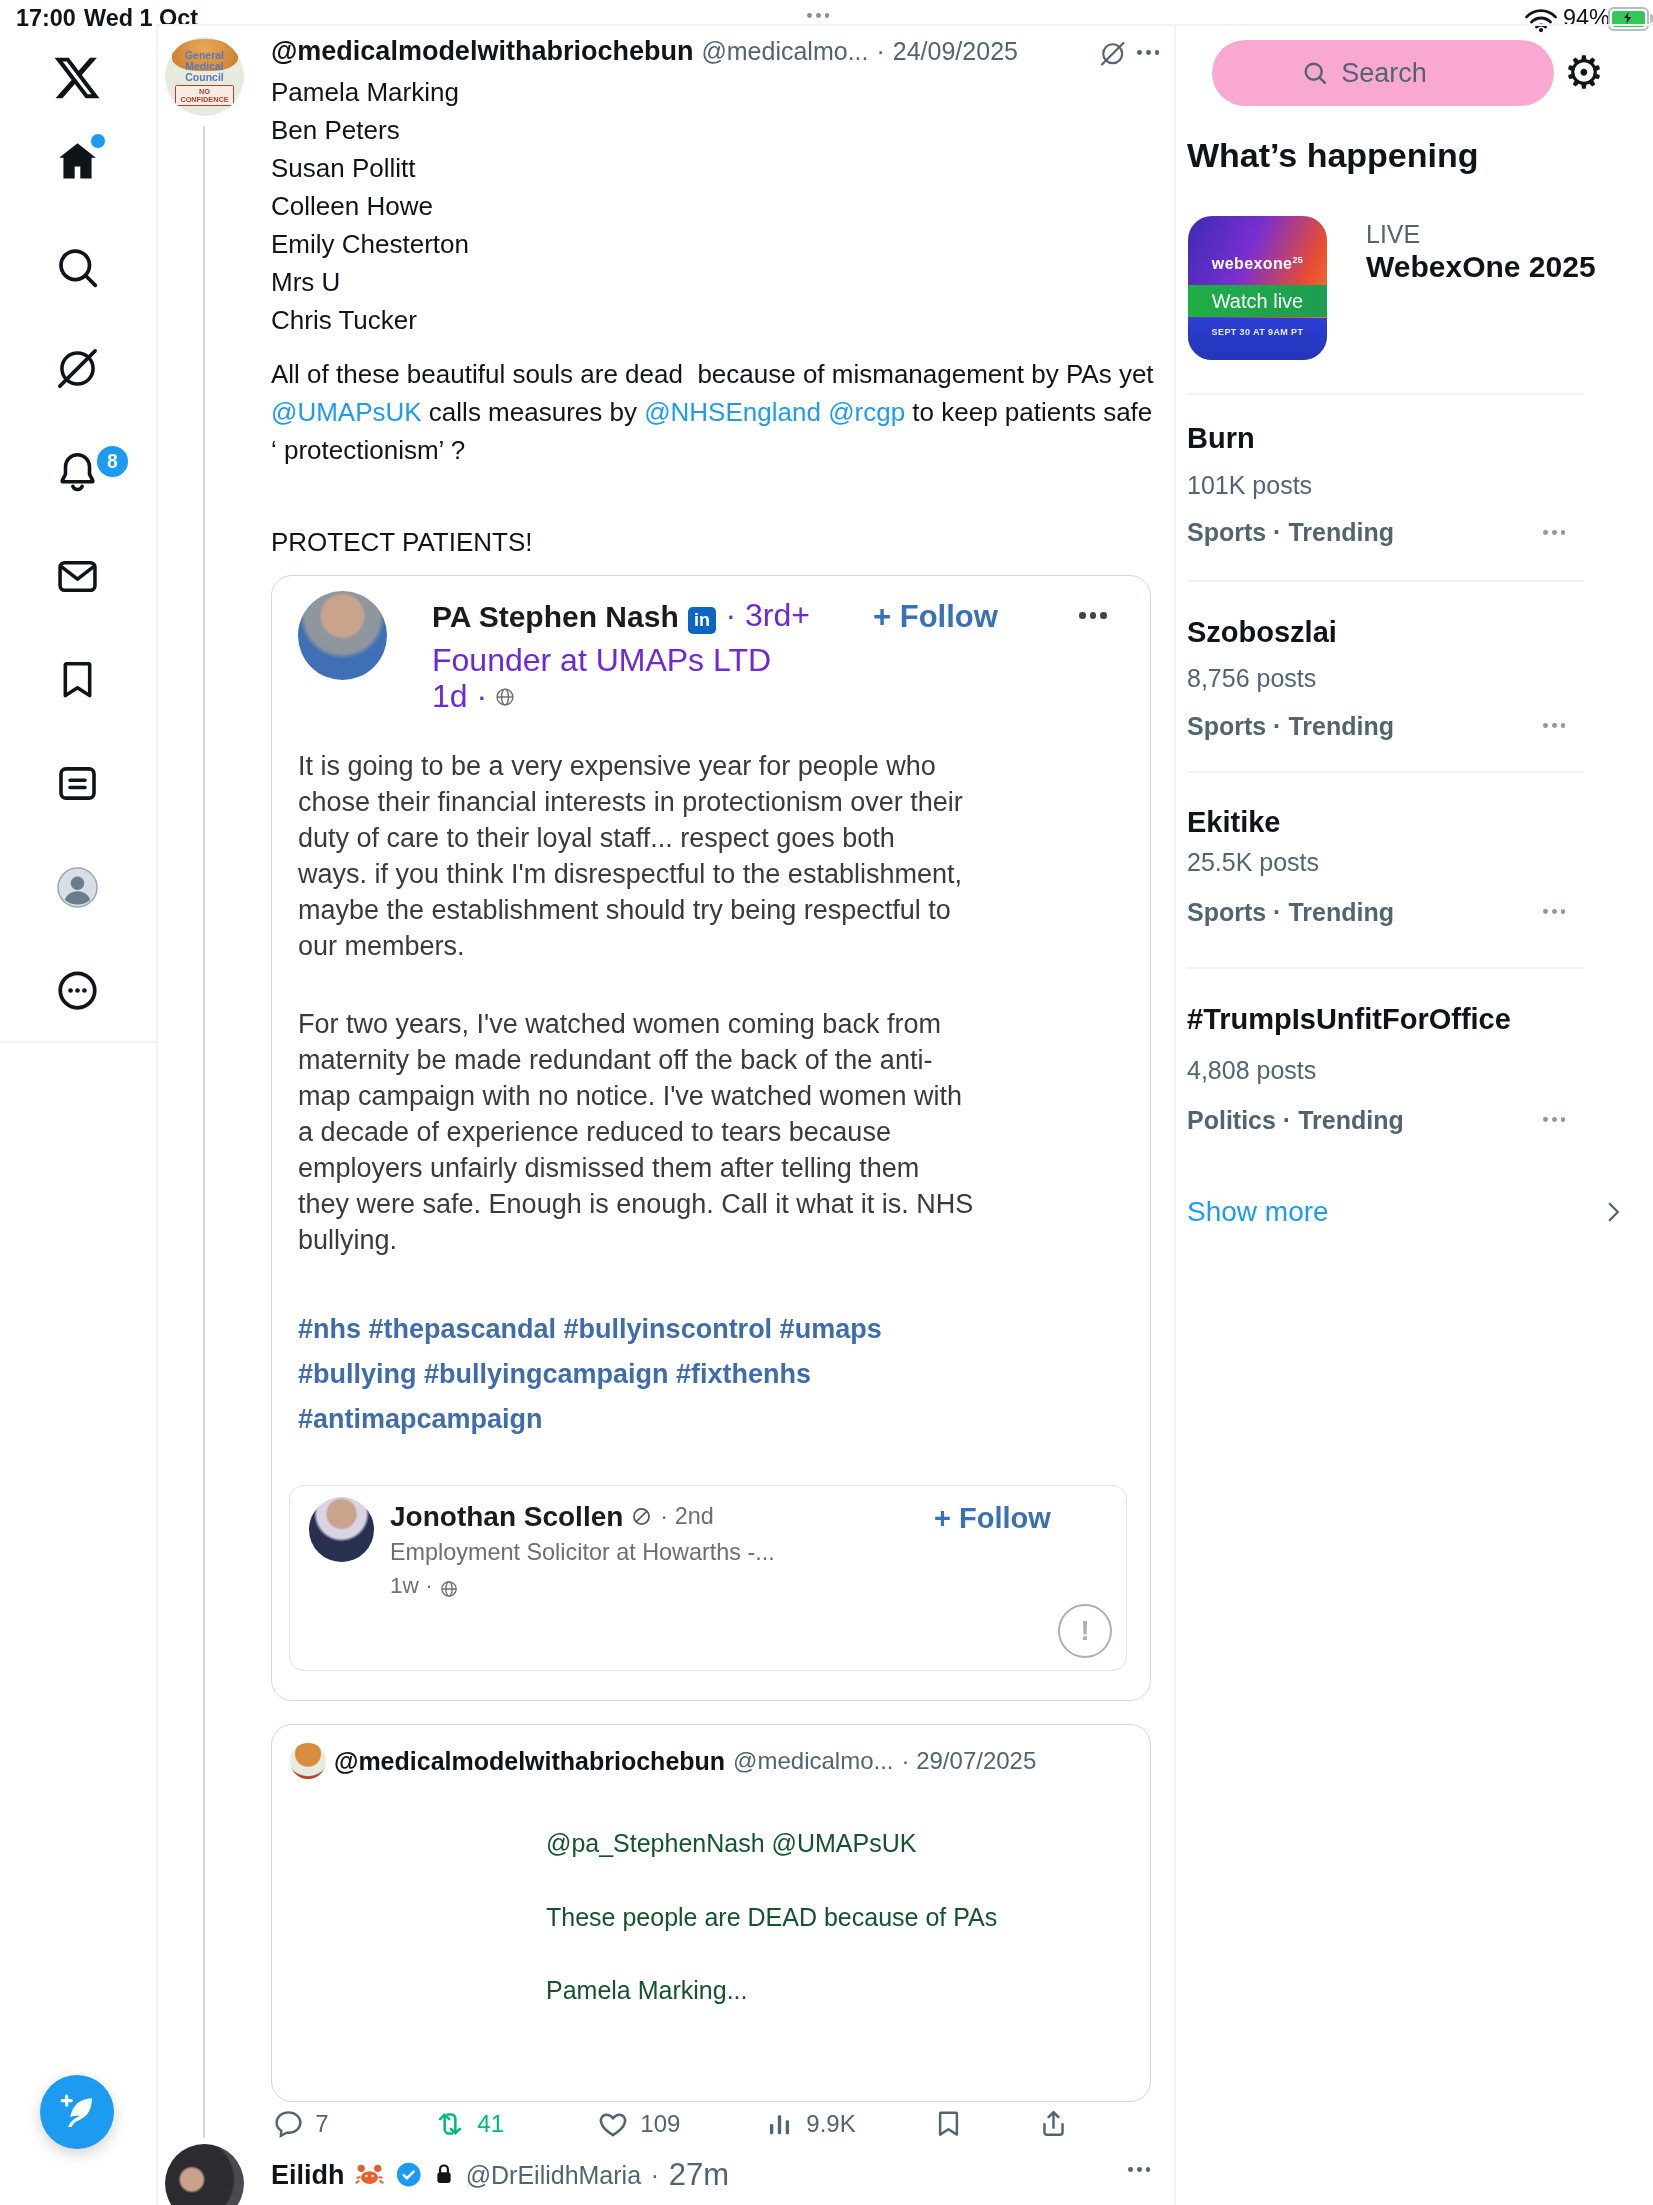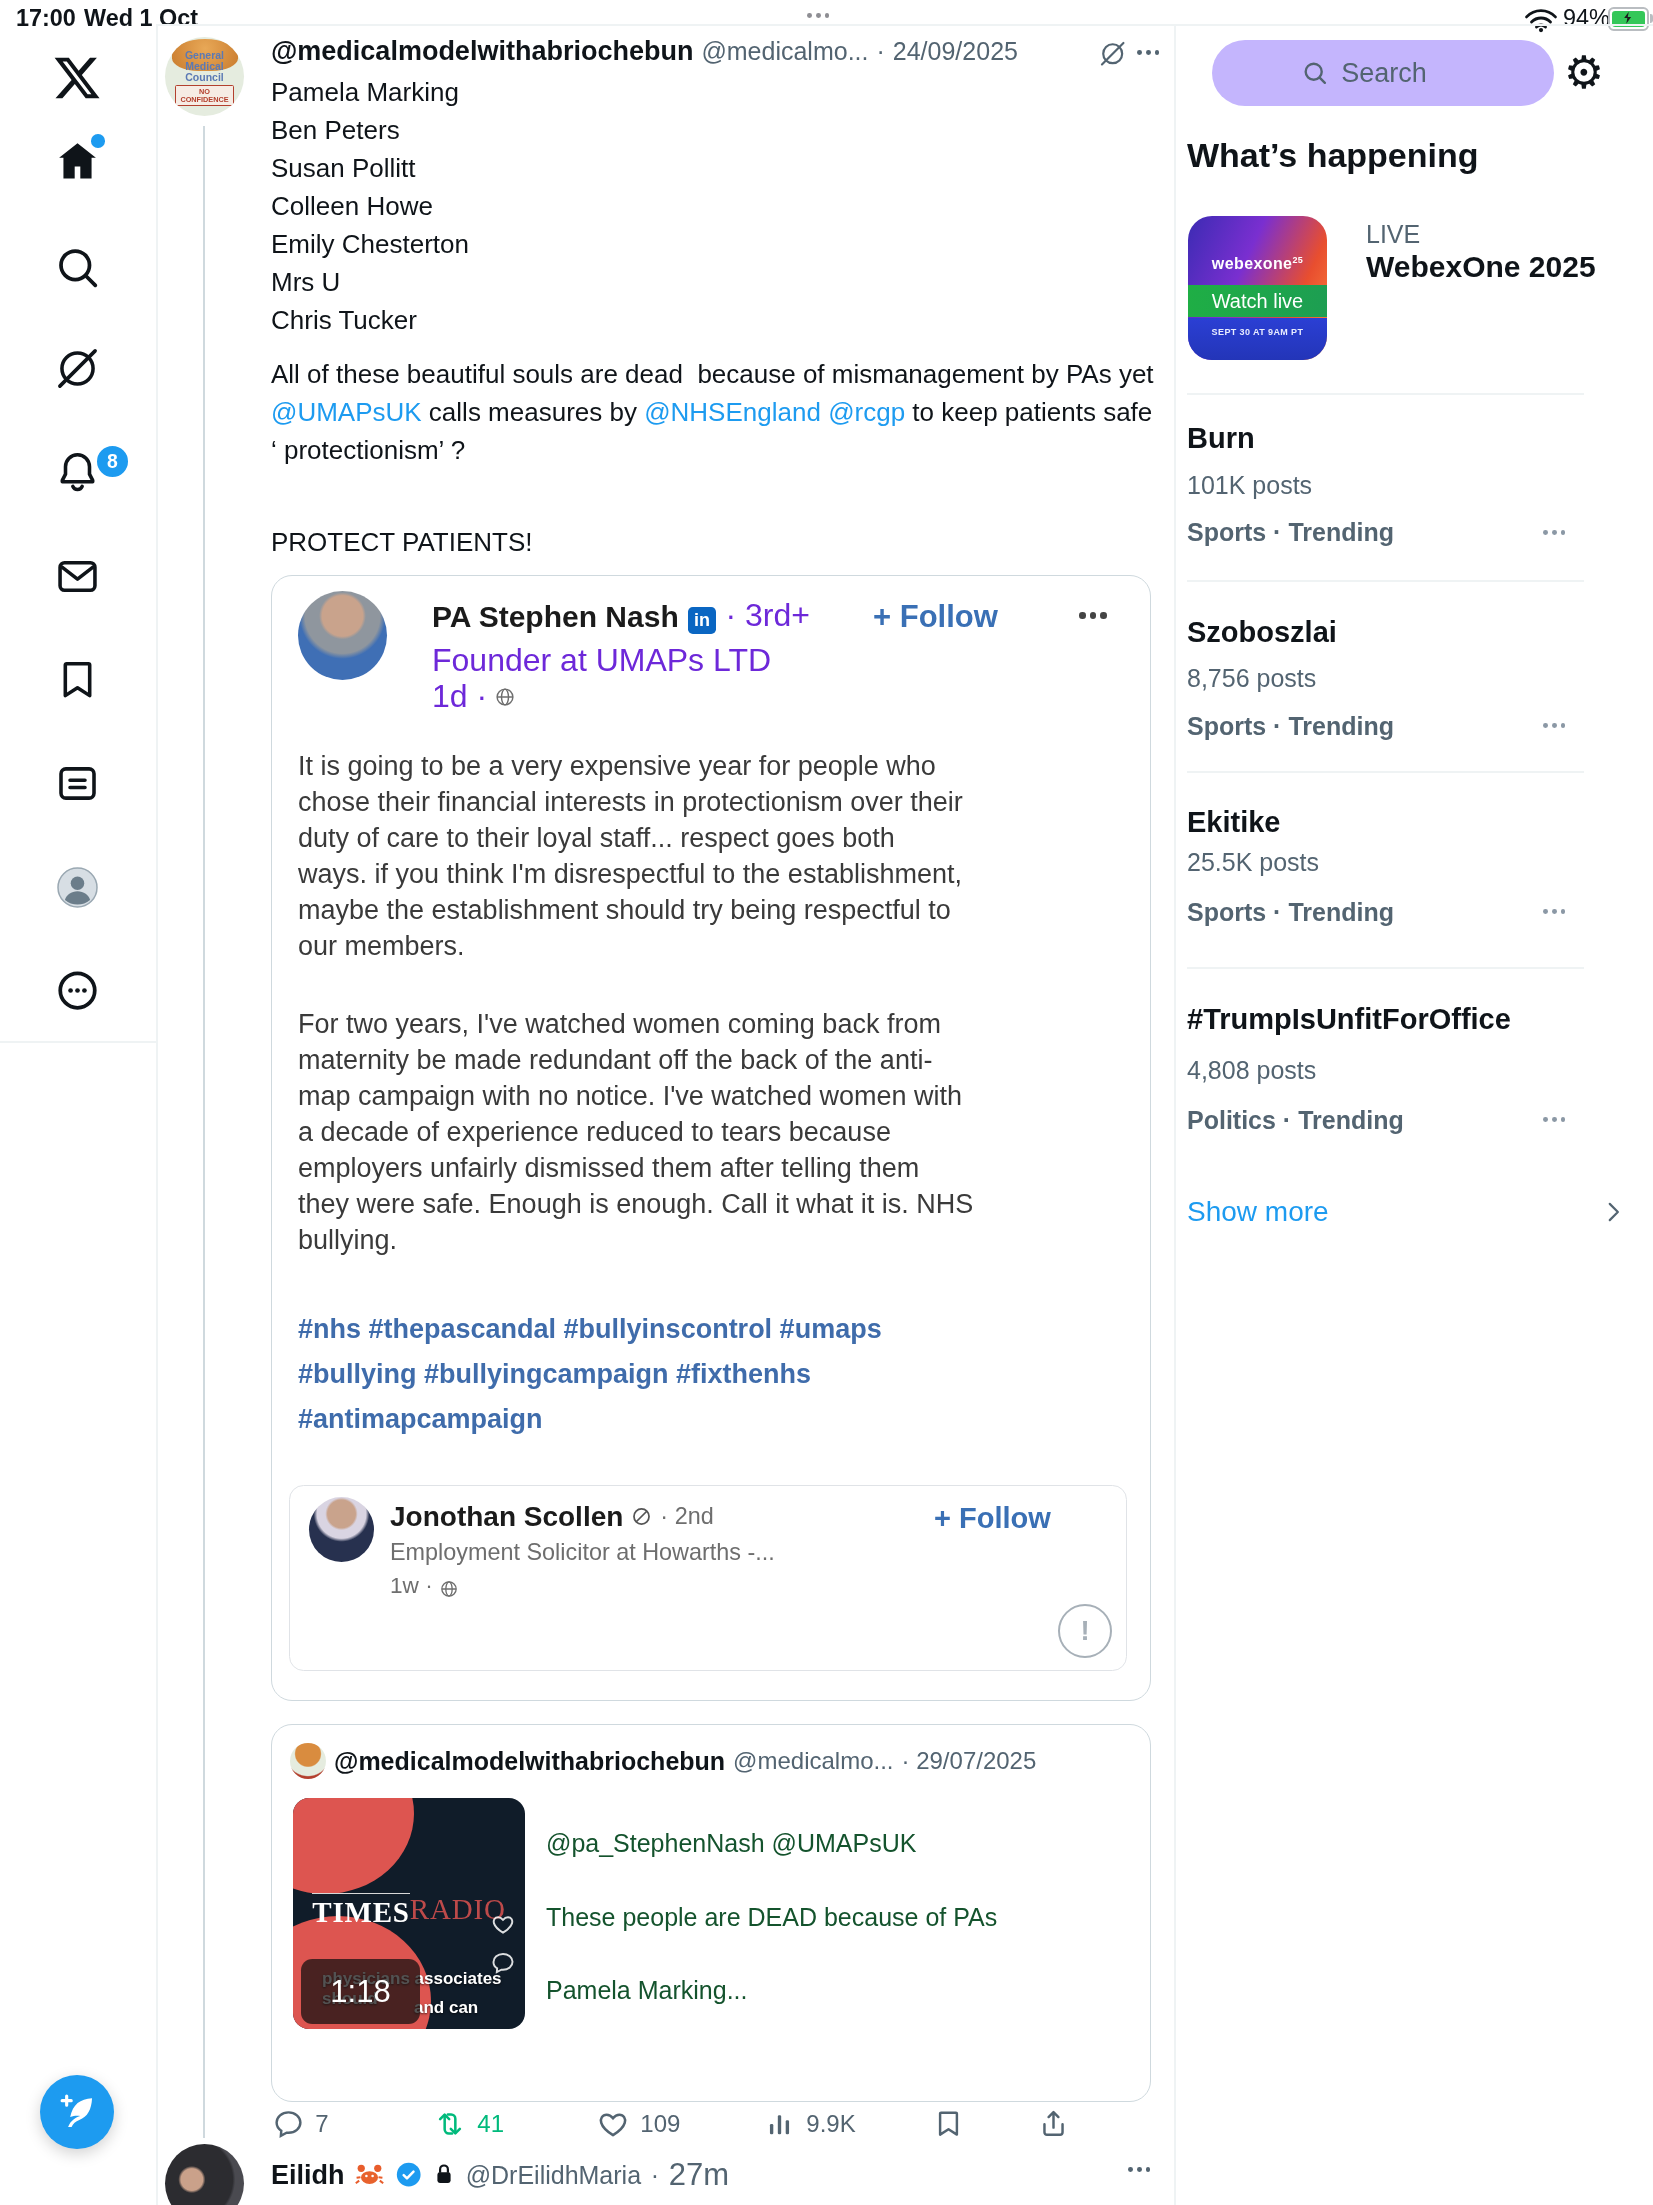--- a/index.html
+++ b/index.html
@@ -67,21 +67,21 @@
   .caption{color:#fff;font-weight:700;font-size:17px;text-shadow:0 0.8px 2.4px rgba(0,0,0,.7);}
   .durbadge{position:absolute;left:8px;top:161px;width:119px;height:65px;background:rgba(15,15,15,.72);
             border-radius:11.3px;color:#fff;font-size:31px;display:flex;align-items:center;justify-content:center;}
   .q-line{font-size:25px;color:#14532d;}
 
   
   .act{position:absolute;display:flex;align-items:center;gap:11.3px;color:#536471;font-size:24px;}
 
   
   .search-pill{position:absolute;left:1212px;top:40px;width:342px;height:66px;border-radius:33px;
-               background:#c4b5fd;display:flex;align-items:center;justify-content:center;gap:11.3px;}
+               background:#f9a8d4;display:flex;align-items:center;justify-content:center;gap:11.3px;}
   .search-pill input{border:none;background:transparent;outline:none;font-size:27px;color:#536471;width:121px;}
   .search-pill input::placeholder{color:#536471;opacity:1;}
   .wh-head{font-size:34px;font-weight:800;}
   .trend-name{font-size:29px;font-weight:700;}
   .trend-sub{font-size:25px;color:#536471;}
   .trend-cat{font-size:25px;font-weight:600;color:#536471;}
   .webex{position:absolute;left:1188px;top:216px;width:139px;height:144px;border-radius:24px;overflow:hidden;}
 </style>
 </head>
 <body>
@@ -300,37 +300,20 @@
 </div>
 
 <div class="quote-card">
   <div class="abs" style="left:18px;top:18px;display:flex;align-items:center;gap:8px;white-space:nowrap;width:839px;overflow:hidden;">
     <span style="width:36px;height:36px;border-radius:50%;background:radial-gradient(circle at 50% 30%,#d98c3f 0 40%,#e5ecdf 44% 70%,#b3402e 74% 100%);flex:0 0 auto;"></span>
     <span style="font-size:25px;font-weight:700;">@medicalmodelwithabriochebun</span>
     <span style="font-size:24px;color:#536471;">@medicalmo...</span>
     <span style="font-size:24px;color:#536471;">· 29/07/2025</span>
   </div>
 
-  <div class="thumb">
-    <div class="blob" style="width:178px;height:161px;left:-57px;top:-65px;"></div>
-    <div class="blob" style="width:186px;height:170px;left:-48px;bottom:-57px;"></div>
-    <div class="abs" style="left:0;top:95px;width:232px;display:flex;justify-content:center;">
-      <span class="times">TIMES</span>
-        <span class="radio">RADIO</span>
-    </div>
-    <div class="abs caption" style="left:29px;top:171px;width:202px;">physicians associates should</div>
-    <div class="abs caption" style="left:121px;top:200px;">and can</div>
-    <div class="durbadge">1:18</div>
-    <svg class="abs" style="left:197px;top:113px;" width="26" height="26" viewBox="0 0 24 24" fill="none" stroke="rgba(255,255,255,.85)" stroke-width="1.8">
-        <path d="M12 20S5 15.7 3.7 11.4C2.8 8.4 4.5 5.7 7.4 5.7c1.8 0 3.3.9 4.6 2.4 1.3-1.5 2.8-2.4 4.6-2.4 2.9 0 4.6 2.7 3.7 5.7C19 15.7 12 20 12 20z"></path>
-      </svg>
-    <svg class="abs" style="left:197px;top:152px;" width="26" height="26" viewBox="0 0 24 24" fill="none" stroke="rgba(255,255,255,.85)" stroke-width="1.8">
-        <path d="M12 3.6c-4.9 0-8.8 3.3-8.8 7.4 0 2.4 1.3 4.6 3.4 5.9l-.3 3.5 4.2-2.2c.5.1 1 .1 1.5.1 4.9 0 8.8-3.3 8.8-7.4s-3.9-7.3-8.8-7.3z"></path>
-      </svg>
-  </div>
 
   <div class="abs q-line" style="left:274px;top:104px;">@pa_StephenNash @UMAPsUK</div>
   <div class="abs q-line" style="left:274px;top:178px;">These people are DEAD because of PAs</div>
   <div class="abs q-line" style="left:274px;top:251px;">Pamela Marking...</div>
 </div>
 
 <div class="act" style="left:273px;top:2108px;">
   <svg width="31" height="31" viewBox="0 0 24 24" fill="none" stroke="currentColor" stroke-width="1.9">
       <path d="M12 3.4c-5.1 0-9.2 3.5-9.2 7.9 0 2.6 1.4 4.9 3.6 6.3l-.3 4 4.4-2.5c.5.1 1 .1 1.5.1 5.1 0 9.2-3.5 9.2-7.9s-4.1-7.9-9.2-7.9z"></path>
     </svg>

